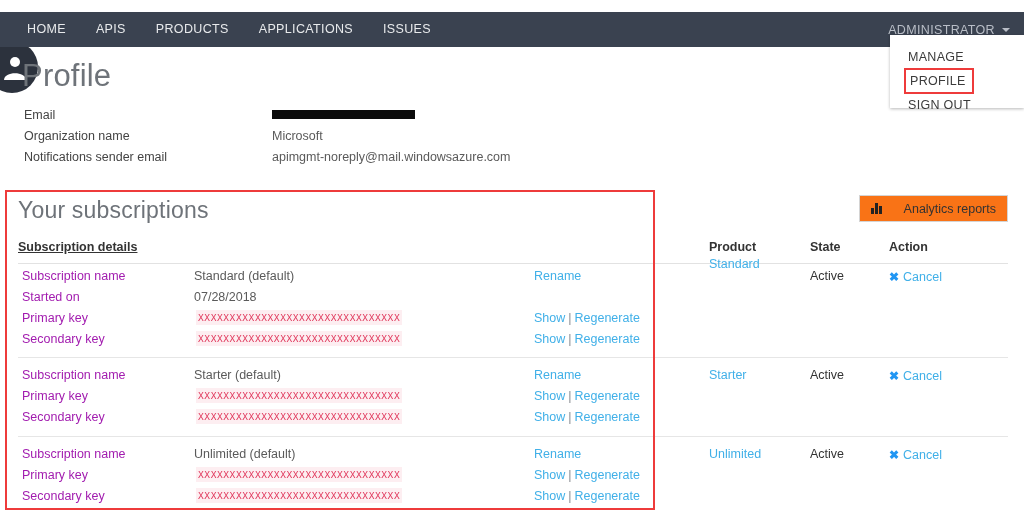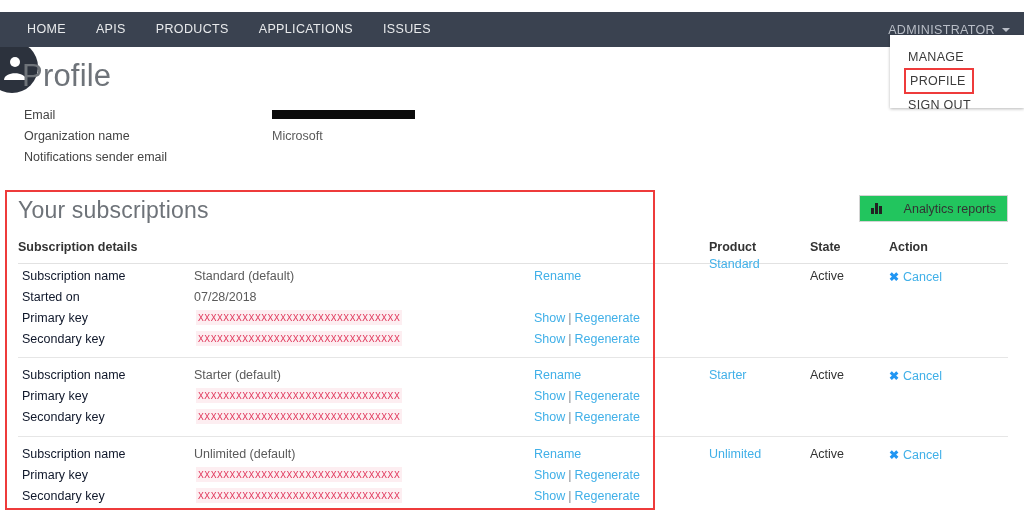--- a/index.html
+++ b/index.html
@@ -170,21 +170,21 @@
     color: #6e7379;
     letter-spacing: .2px;
   }
   .analytics-btn {
     position: absolute;
     right: 16px;
     top: 195px;
     height: 27px;
     padding: 0 11px;
     border: 1px solid #d4d4d4;
-    background: #22c55e;
+    background: #f97316;
     display: flex;
     align-items: center;
     gap: 22px;
     font-size: 12.5px;
     color: #333333;
     cursor: pointer;
     box-sizing: border-box;
   }
   .bars { display: inline-flex; align-items: flex-end; gap: 1.5px; height: 11px; }
   .bars i { display: block; width: 2.5px; background: #222; }
@@ -230,21 +230,21 @@
   .line {
     position: absolute;
     left: 0;
     width: 1024px;
     height: 21px;
   }
   .lbl {
     position: absolute;
     left: 22px;
     top: 0;
-    color: #0f172a;
+    color: #a21caf;
     width: 170px;
   }
   .val {
     position: absolute;
     left: 194px;
     top: 0;
     color: #5a5a5a;
   }
   .keymask {
     position: absolute;
@@ -339,36 +339,37 @@
     <div class="pi-row">
       <div class="pi-label">Email</div>
       <div class="pi-value"><span class="redacted"></span></div>
     </div>
     <div class="pi-row">
       <div class="pi-label">Organization name</div>
       <div class="pi-value">Microsoft</div>
     </div>
     <div class="pi-row">
       <div class="pi-label">Notifications sender email</div>
+      <div class="pi-value">apimgmt-noreply@mail.windowsazure.com</div>
     </div>
   </div>
 
 <div class="subs-title">Your subscriptions</div>
 
 <div class="analytics-btn">
   <span class="bars">
       <i></i>
       <i></i>
       <i></i>
     </span>
   <span>Analytics reports</span>
 </div>
 
 <div class="subs-head">
-  <div class="h" style="left:18px;">Subscription details</div>
+  <div class="h" style="left:18px;text-decoration:underline;">Subscription details</div>
   <div class="h" style="left:709px;">Product</div>
   <div class="h" style="left:810px;">State</div>
   <div class="h" style="left:889px;">Action</div>
 </div>
 <div class="head-rule"></div>
 
 <div id="rows-host">
     <div class="sub-row" style="top: 0px;">
       <div class="line" style="top: 269px;">
         <div class="lbl">Subscription name</div>

